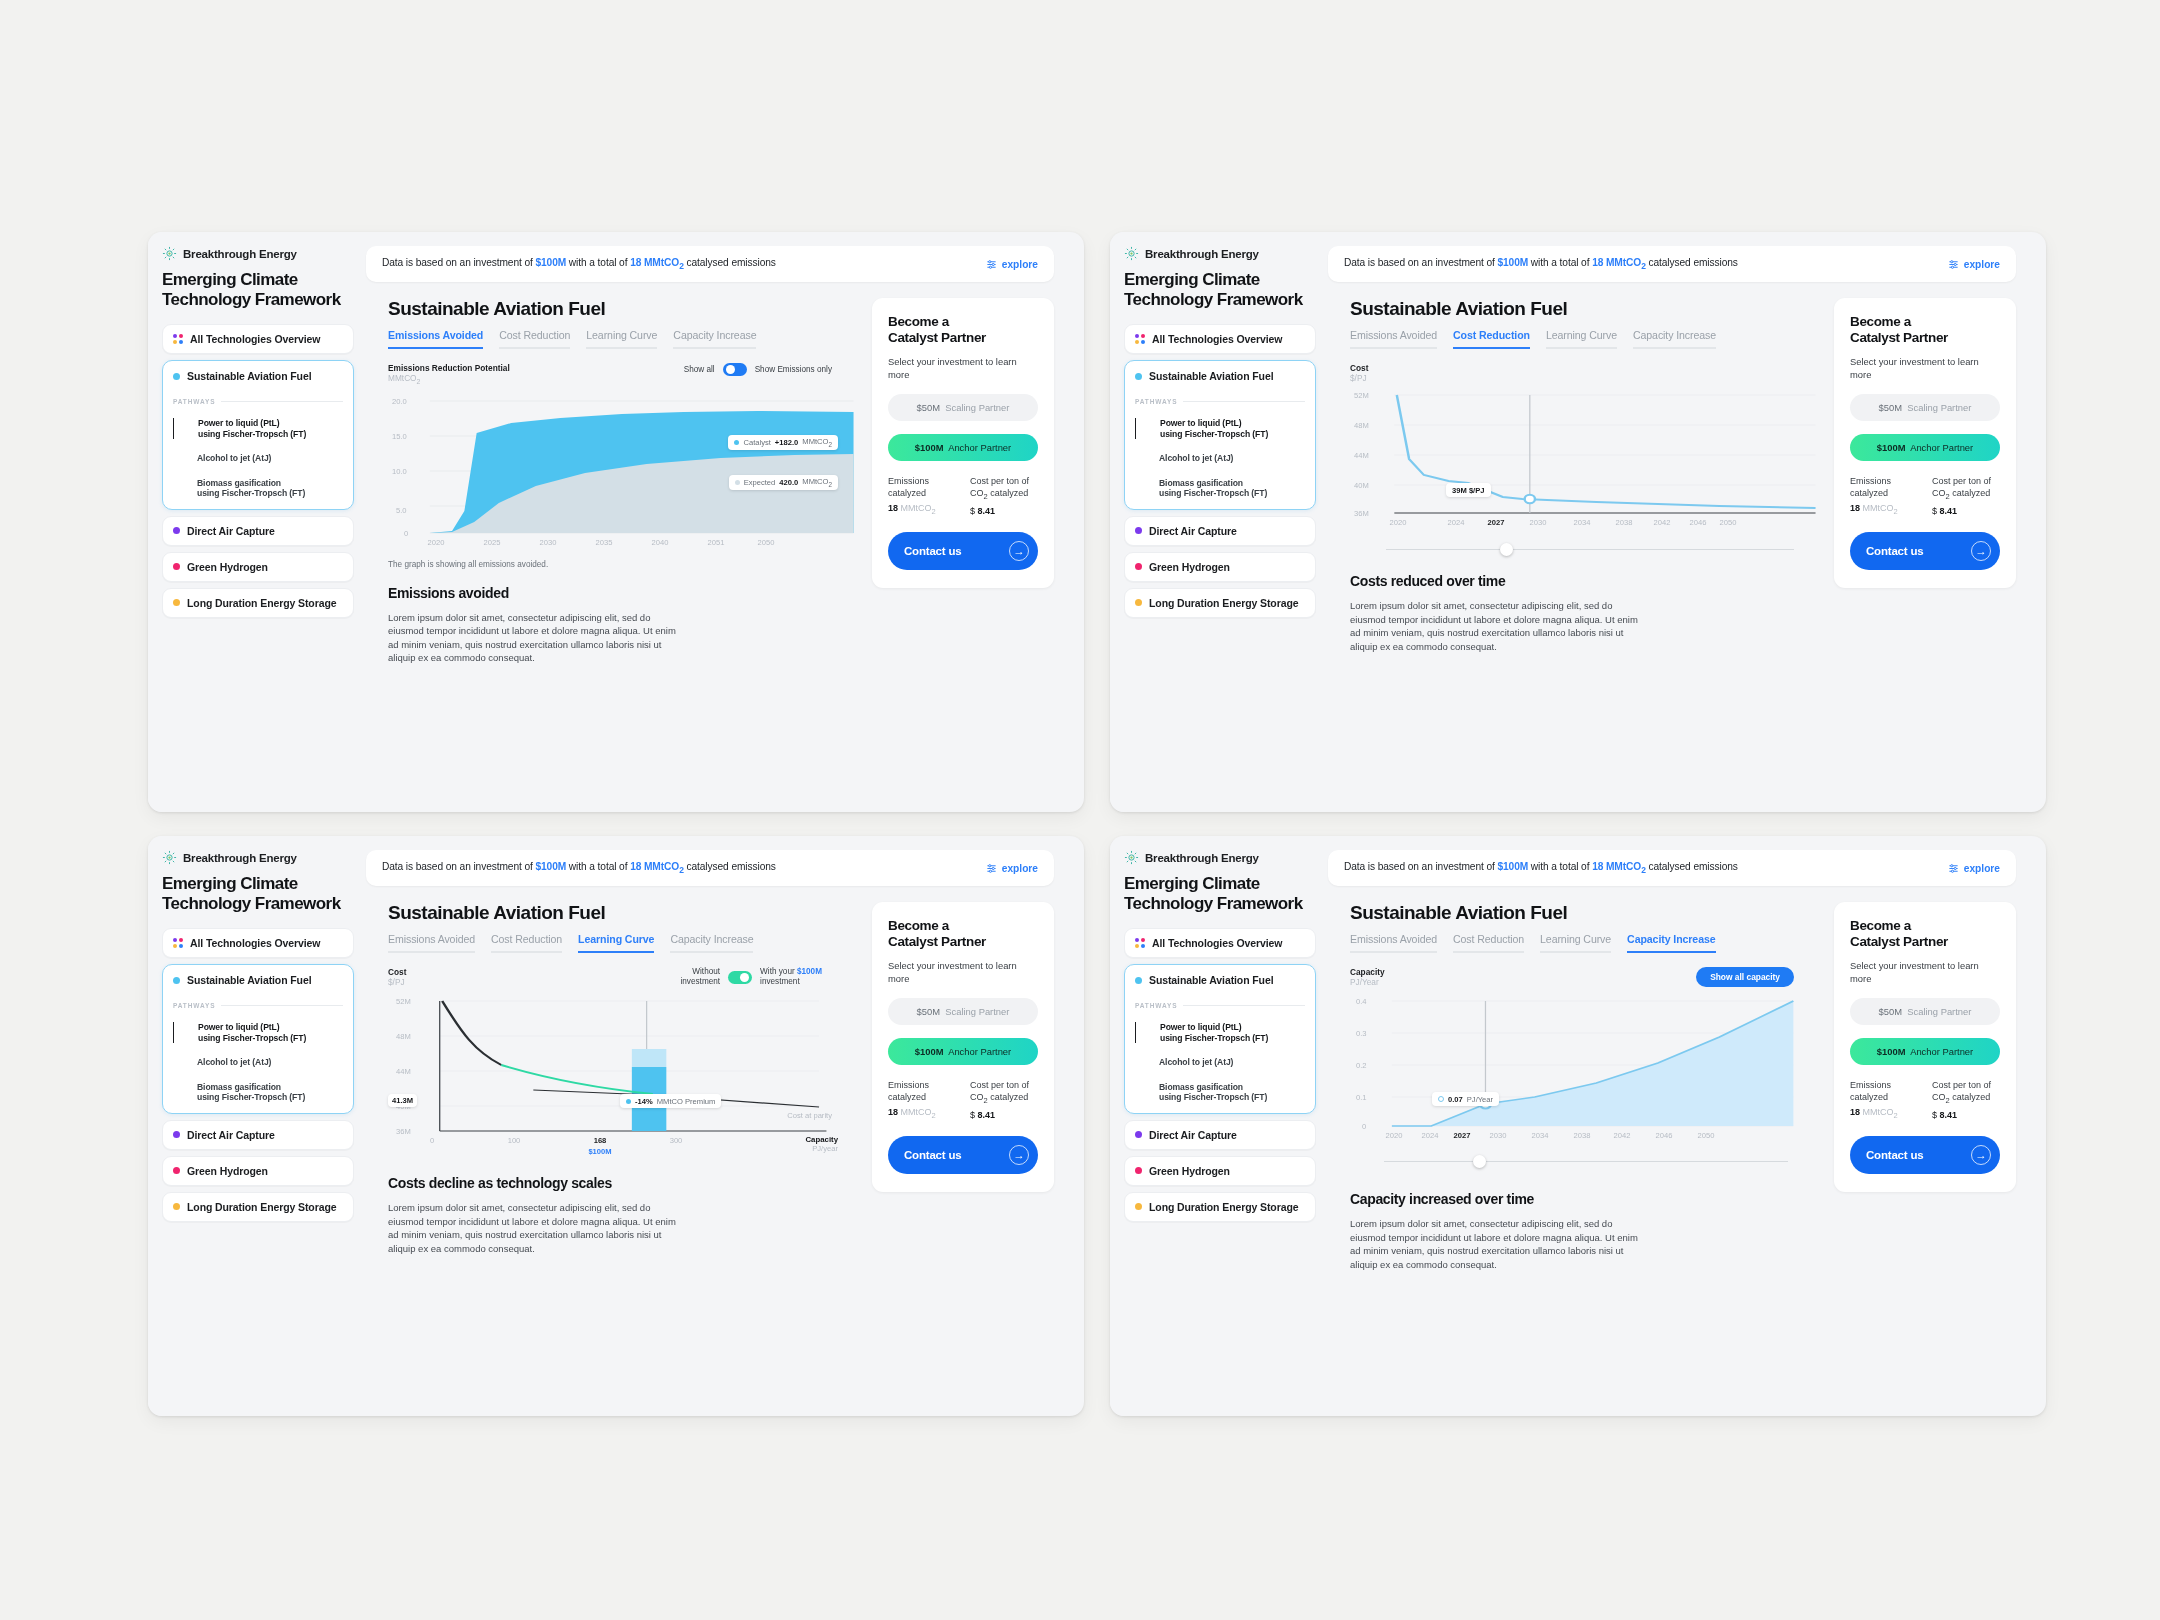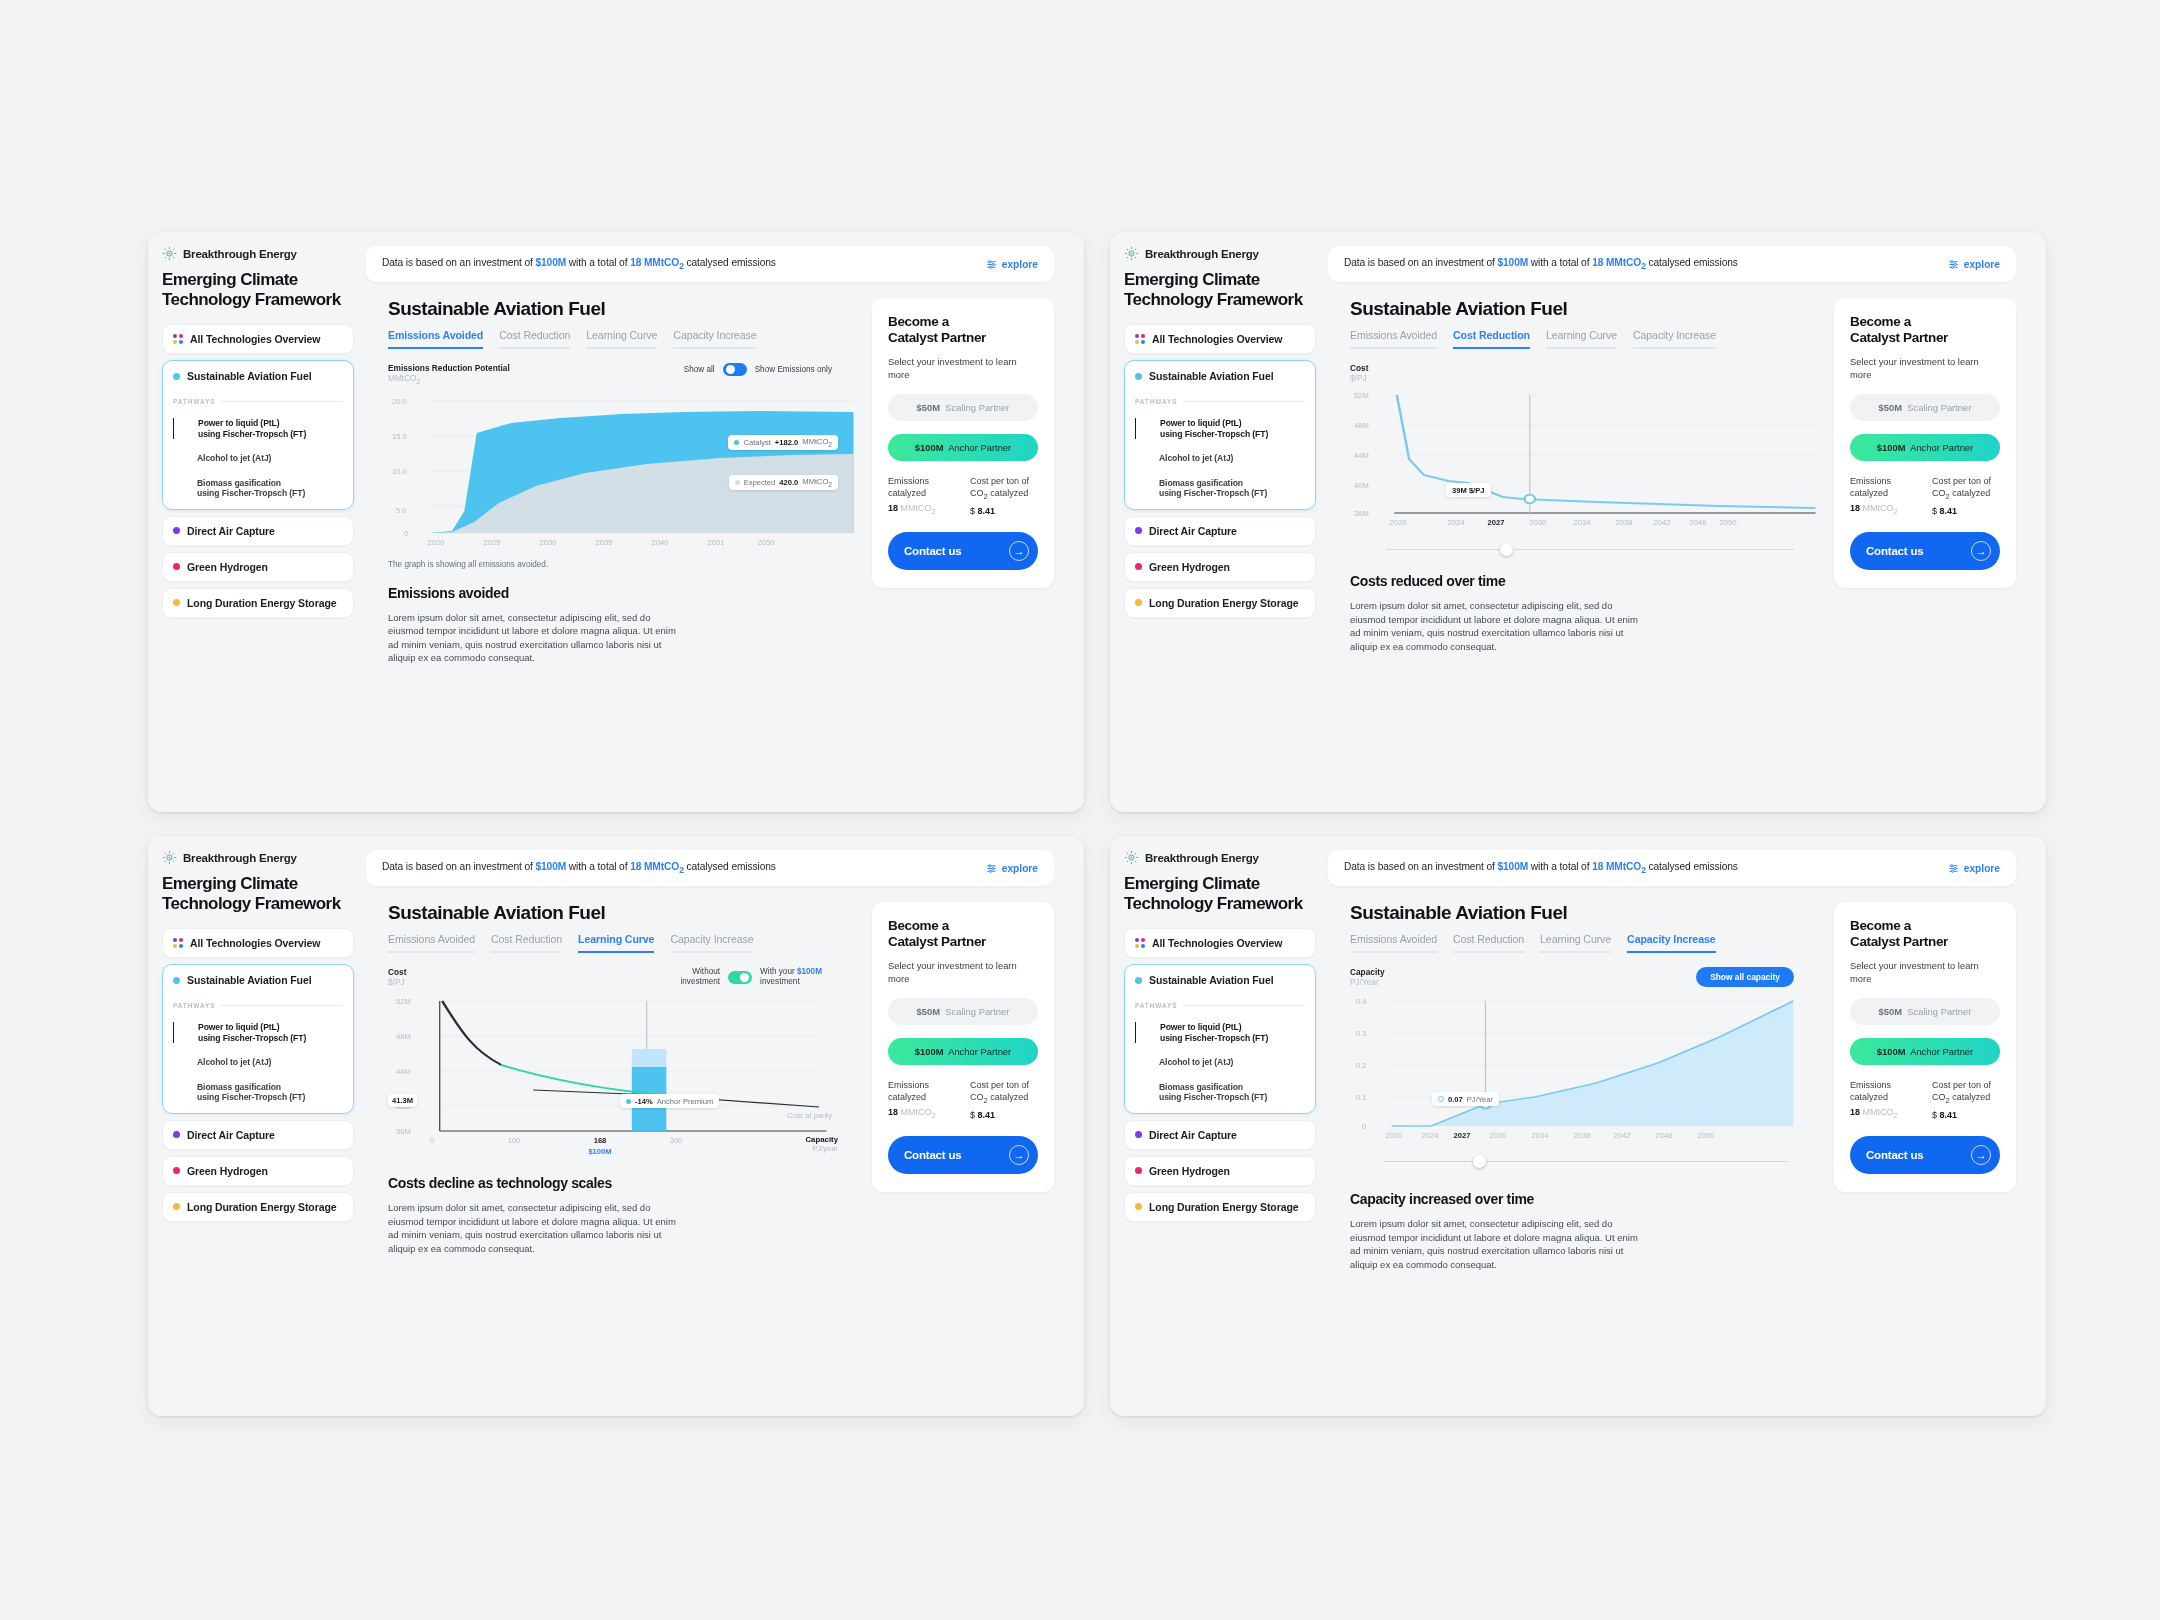--- a/index.html
+++ b/index.html
@@ -124,21 +124,21 @@
   .cta{
     background:#fff;border-radius:11px;padding:16px 16px 18px;
     box-shadow:0 1px 3px rgba(0,0,0,.06);
   }
   .cta-title{font-size:13.5px;line-height:16px;font-weight:700;letter-spacing:-.35px;color:#111316;}
   .cta-sub{font-size:9.4px;line-height:12.6px;color:#3b4046;margin-top:10px;}
   .opt{
     border-radius:16px;padding:8px 0;text-align:center;font-size:9.4px;margin-top:13px;
   }
   .opt.grey{background:#f1f2f4;color:#9aa1a9;}
-  .opt.grey b{color:#6a7179;font-weight:700;}
+  .opt.grey b{color:#6a7179;font-weight:400;}
   .opt.green{background:linear-gradient(90deg,#3ce89b,#1fd4c6);color:#0d2b24;}
   .opt.green b{font-weight:700;}
   .stats{display:flex;gap:14px;margin-top:15px;}
   .stat{flex:1;}
   .stat .lbl{font-size:9px;line-height:11.6px;color:#3b4046;}
   .stat .val{font-size:9px;margin-top:4px;color:#b6bcc4;}
   .stat .val b{color:#15171a;font-weight:700;}
   .contact{
     margin-top:16px;background:#1168f0;border-radius:20px;
     display:flex;align-items:center;justify-content:space-between;
@@ -633,21 +633,21 @@
             <div class="ytick" style="left:8px;top:45px;">48M</div>
             <div class="ytick" style="left:8px;top:80px;">44M</div>
             <div class="ytick" style="left:8px;top:115px;">40M</div>
             <div class="ytick" style="left:8px;top:140px;">36M</div>
             <div class="tip" style="left:0px;top:103px;padding:2px 4px;">
                   <b>41.3M</b>
                 </div>
             <div class="tip" style="left:232px;top:103px;">
               <span class="tdot" style="background:#4ec3f0"></span>
                   <b>-14%</b>
-                  <span>Anchor Premium</span>
+                  <span>MMtCO Premium</span>
             </div>
             <div style="position:absolute;right:24px;top:120px;font-size:7.6px;color:#b6bcc4;">Cost at parity</div>
             <div class="xtick" style="left:44px;top:145px;">0</div>
             <div class="xtick" style="left:126px;top:145px;">100</div>
             <div class="xtick cur" style="left:212px;top:145px;">168</div>
             <div class="xtick" style="left:288px;top:145px;">300</div>
             <div style="position:absolute;left:212px;top:156px;transform:translateX(-50%);font-size:7.6px;font-weight:700;color:#2d7ff9;">$100M</div>
             <div style="position:absolute;right:18px;top:144px;text-align:right;">
               <div style="font-size:7.8px;font-weight:700;color:#15171a;">Capacity</div>
               <div style="font-size:7.6px;color:#b6bcc4;">PJ/year</div>

